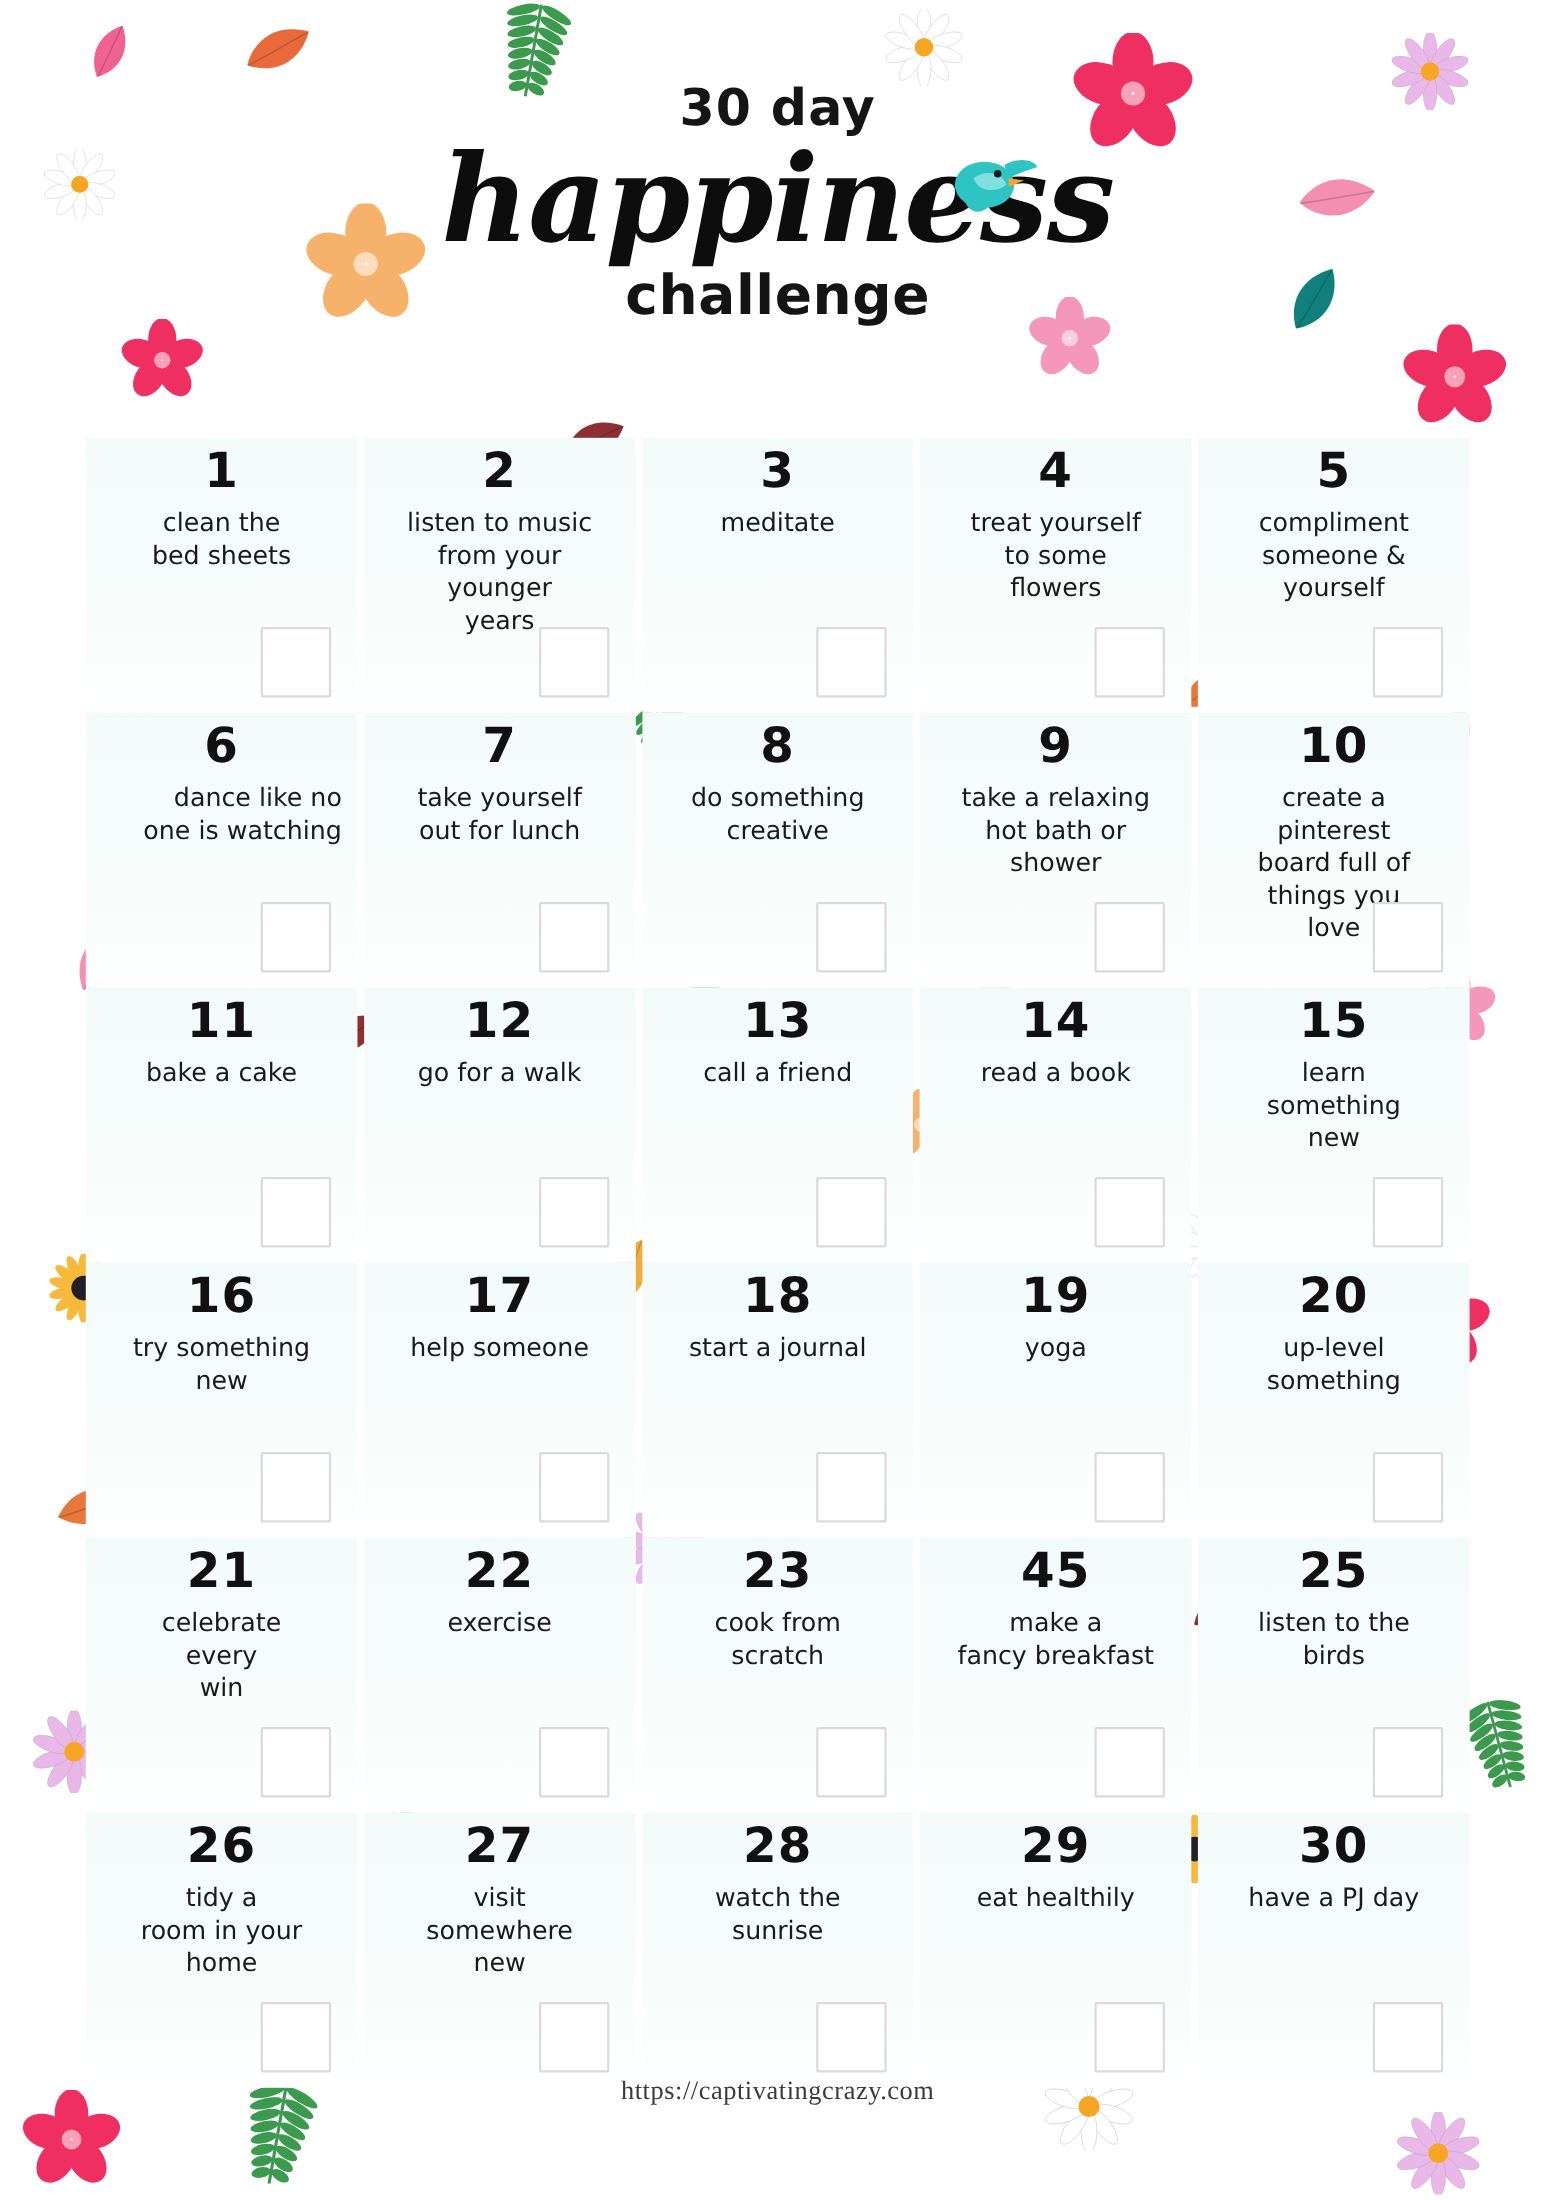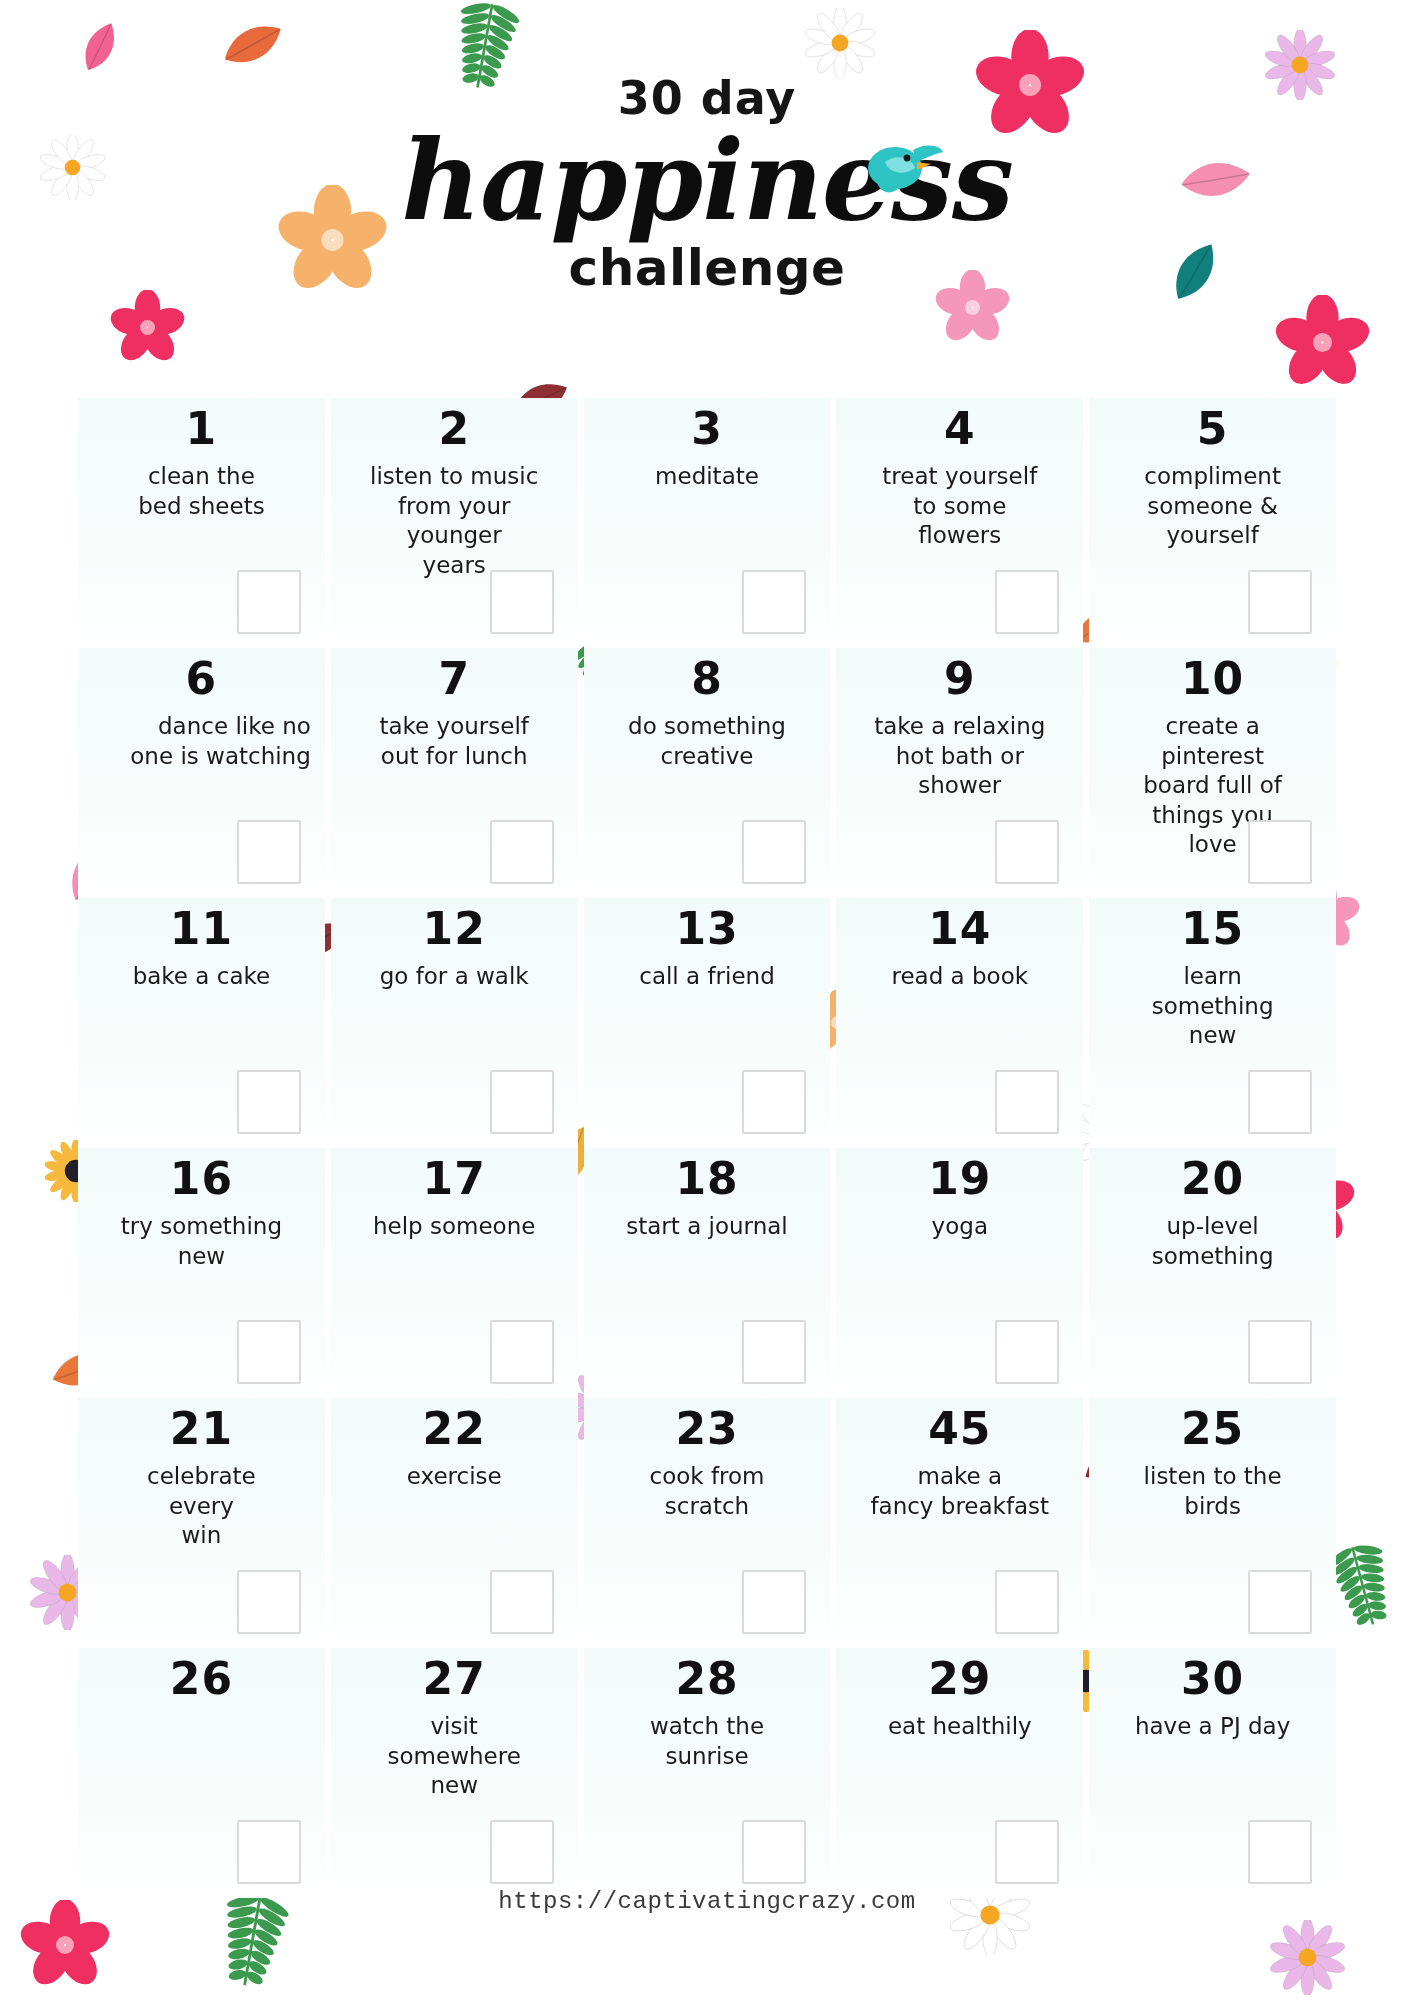--- a/index.html
+++ b/index.html
@@ -107,21 +107,21 @@
     border-radius: 2px;
   }
 
   
   .footer {
     position: absolute;
     left: 0;
     top: 1888px;
     width: 1414px;
     text-align: center;
-    font-family: Liberation Mono, monospace;
+    font-family: Liberation Serif, serif;
     font-size: 24px;
     color: #3a3a3a;
     letter-spacing: 0.5px;
   }
 
   
   .deco {
     position: absolute;
     pointer-events: none;
   }
@@ -686,20 +686,23 @@
       <div class="checkbox"></div>
     </div>
     <div class="cell">
       <div class="num">25</div>
       <div class="task" style="white-space: pre-line;">listen to the
 birds</div>
       <div class="checkbox"></div>
     </div>
     <div class="cell">
       <div class="num">26</div>
+      <div class="task" style="white-space: pre-line;">tidy a
+room in your
+home</div>
       <div class="checkbox"></div>
     </div>
     <div class="cell">
       <div class="num">27</div>
       <div class="task" style="white-space: pre-line;">visit
 somewhere
 new</div>
       <div class="checkbox"></div>
     </div>
     <div class="cell">

